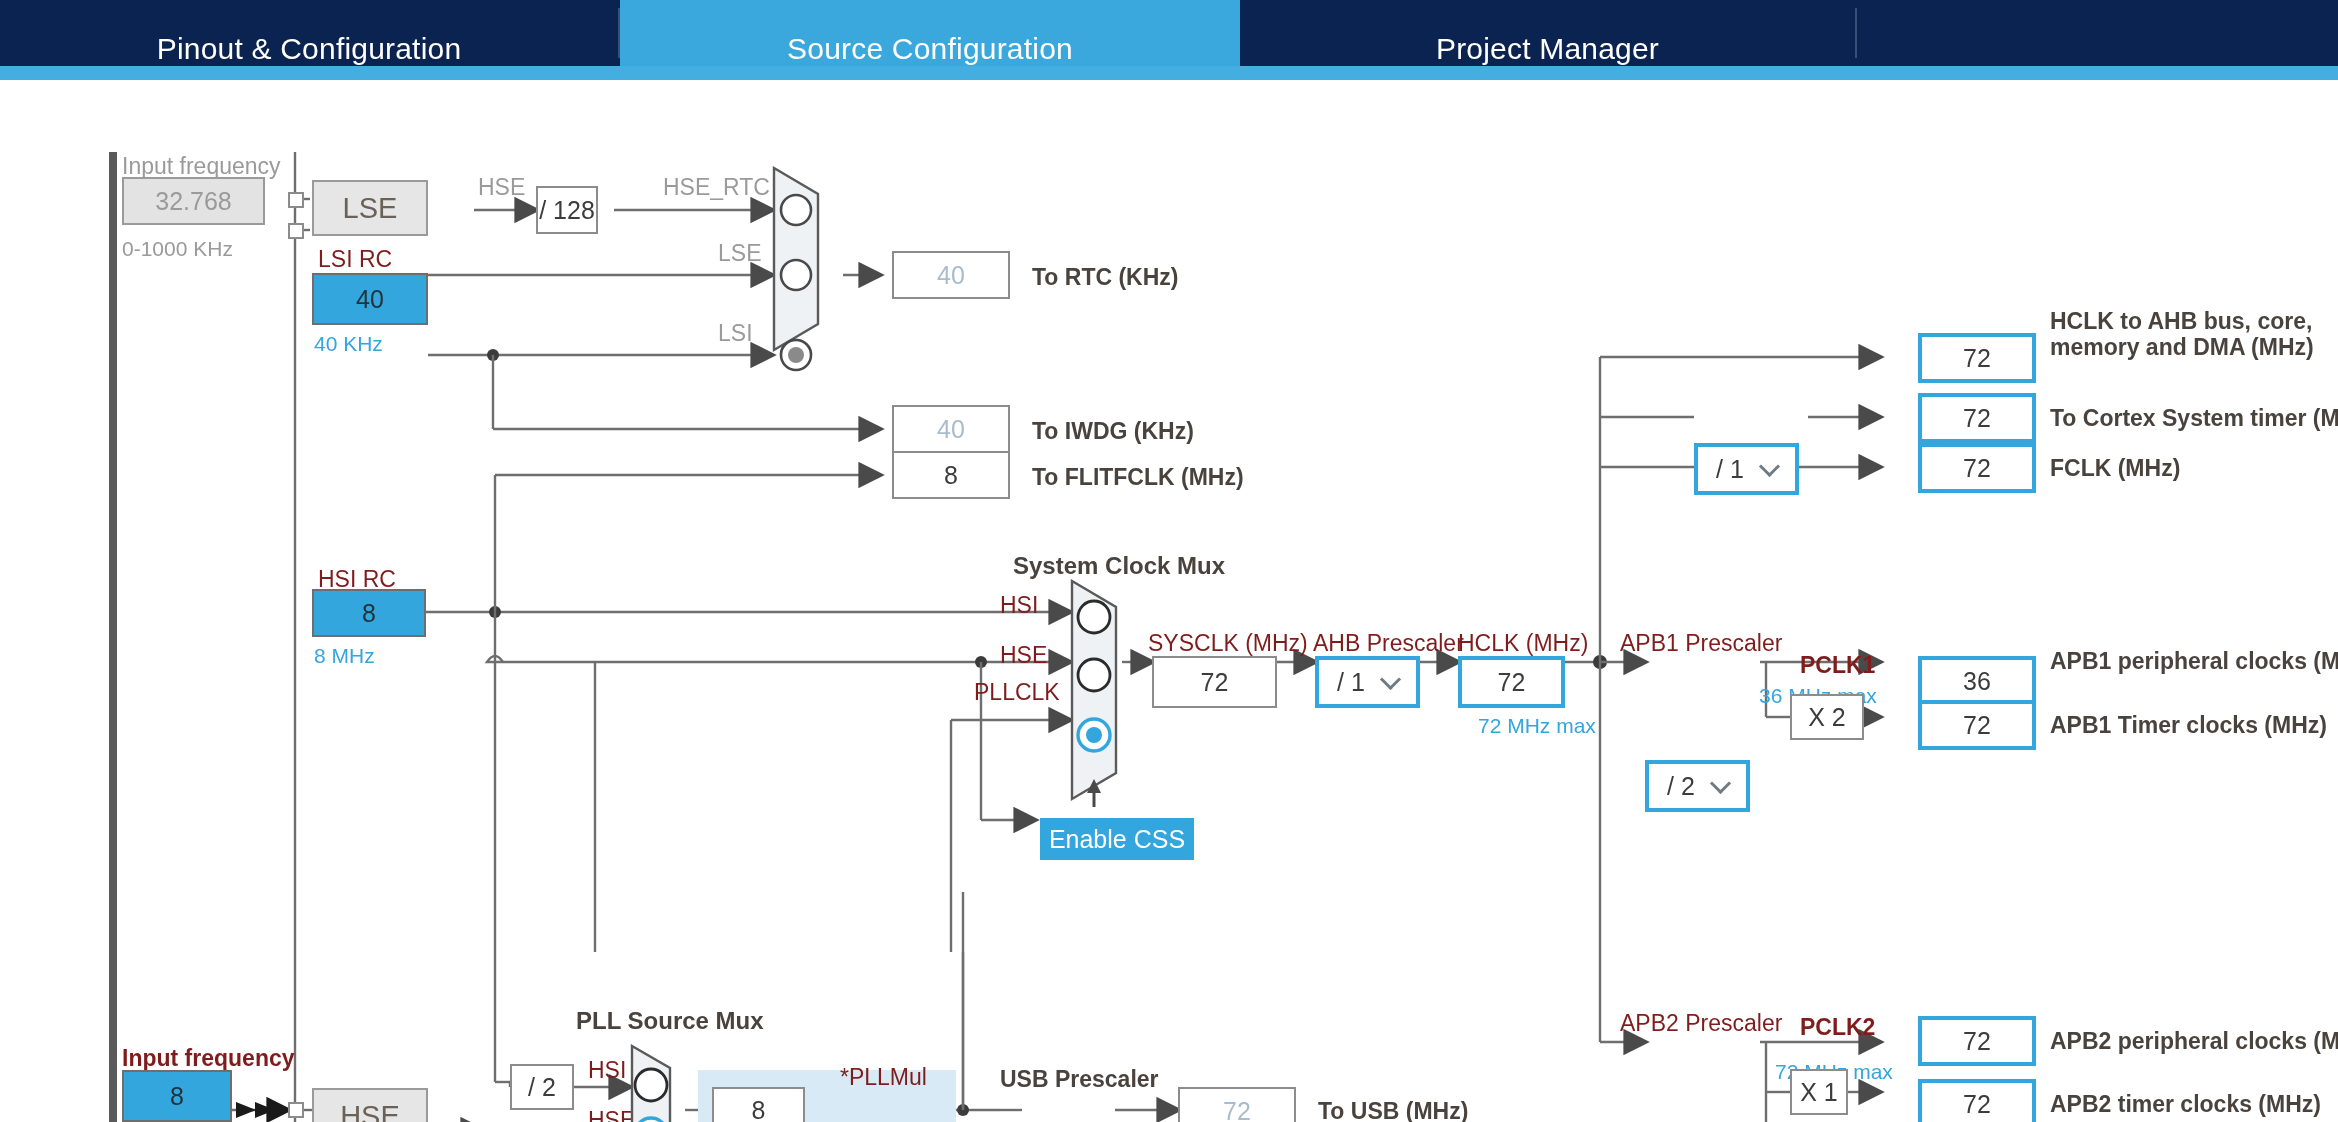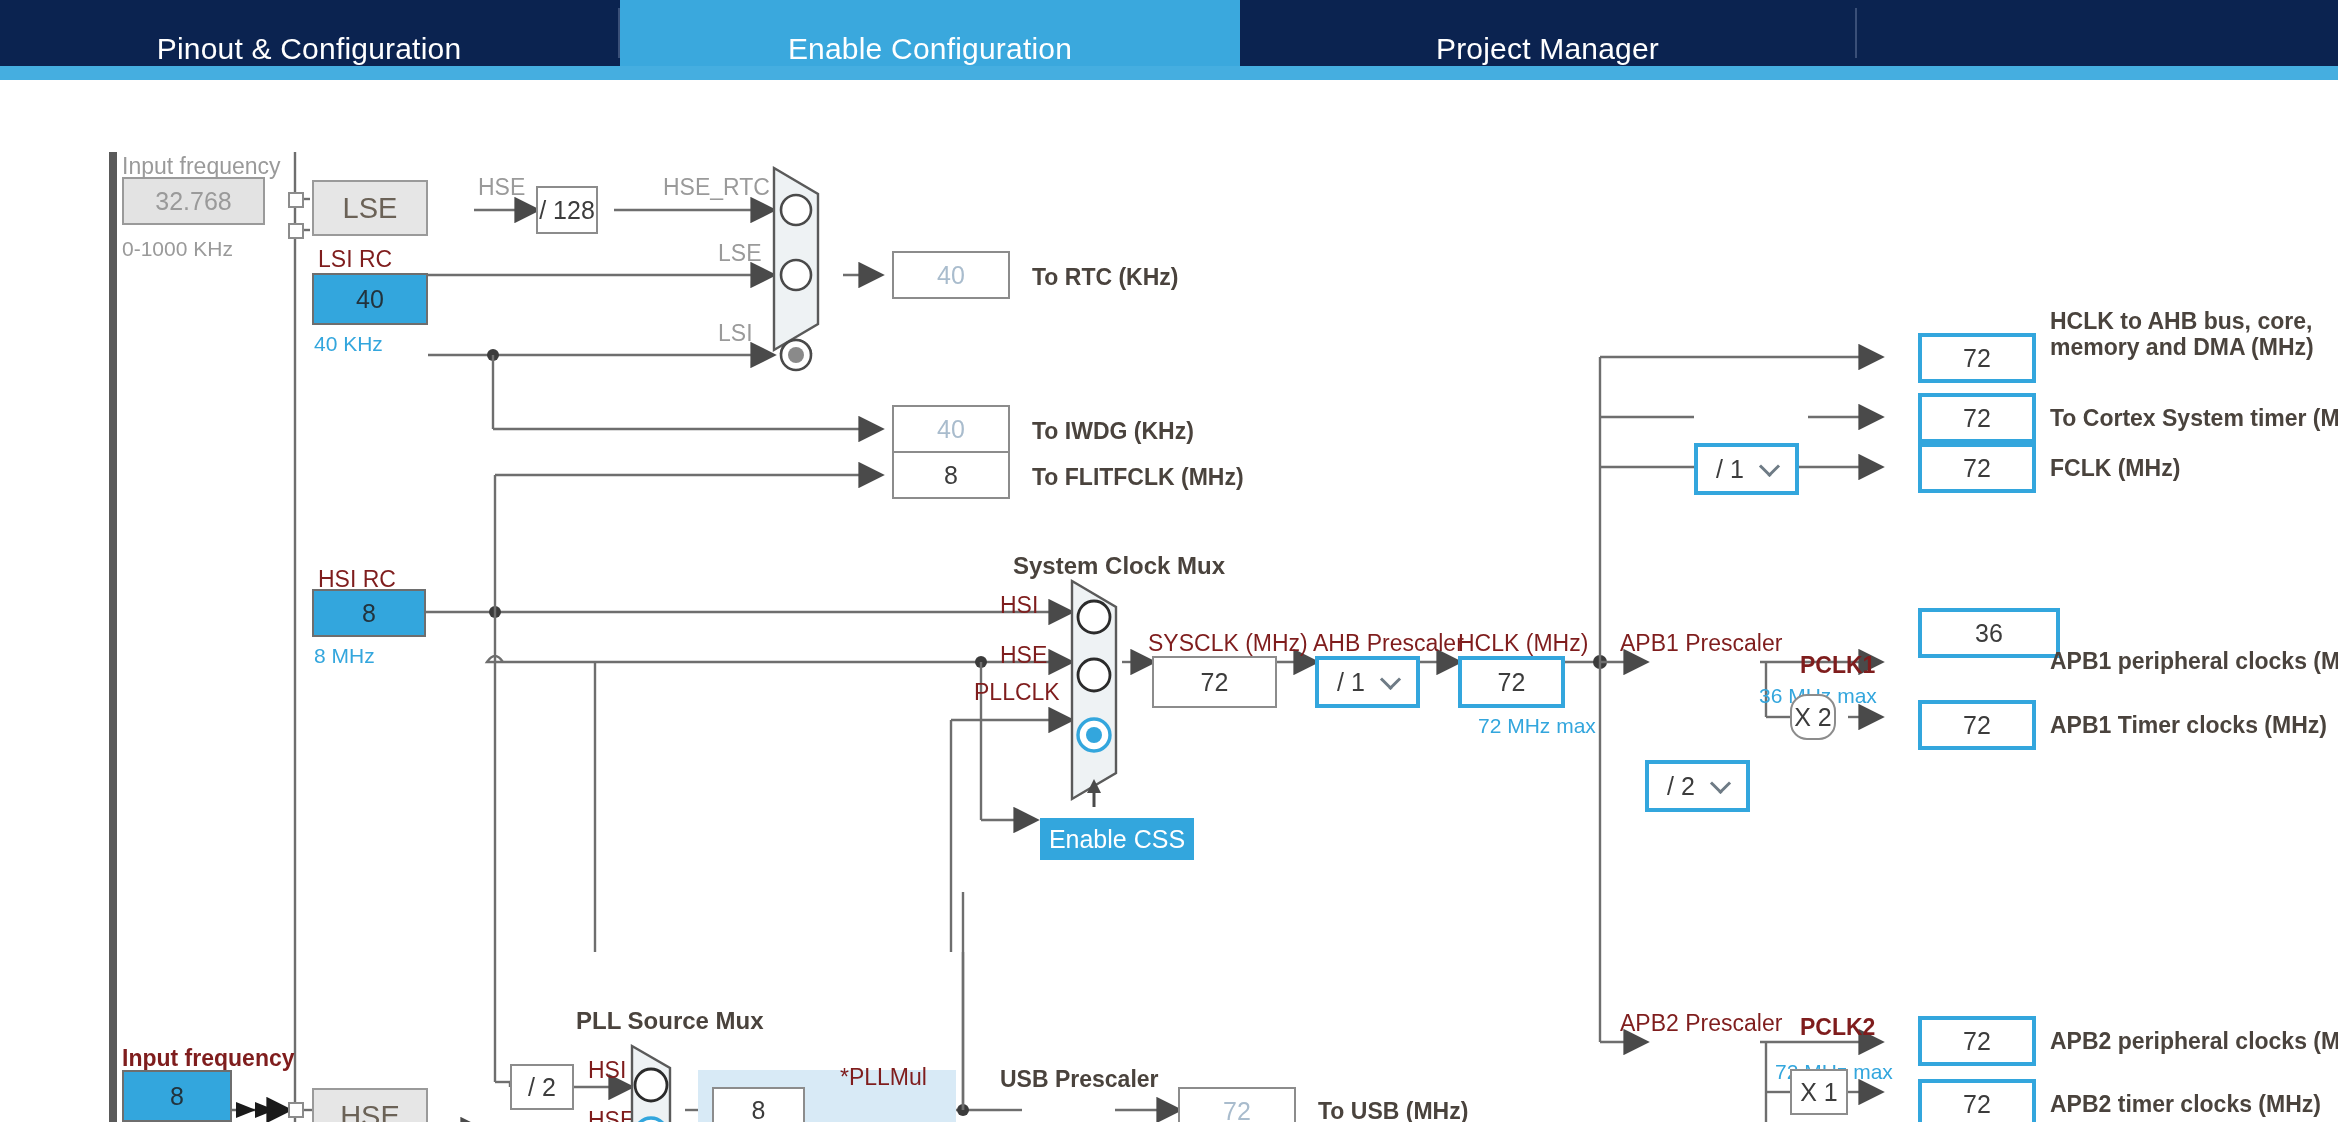--- a/index.html
+++ b/index.html
@@ -67,21 +67,21 @@
 </style>
 </head>
 <body>
 
 <div id="tabbar">
   <div class="tab" id="tab0" style="left:0;width:618px;">
     <span>Pinout &amp; Configuration</span>
   </div>
   <div class="tabsep" style="left:618px;"></div>
   <div class="tab sel" id="tab1" style="left:620px;width:620px;">
-    <span>Enable Configuration</span>
+    <span>Source Configuration</span>
   </div>
   <div class="tab" id="tab2" style="left:1240px;width:615px;">
     <span>Project Manager</span>
   </div>
   <div class="tabsep" style="left:1855px;"></div>
 </div>
 <div id="tabunder"></div>
 
 <div id="toolbar">
   <div class="tbtn" style="left:636px;width:56px;">
@@ -364,21 +364,21 @@
     <span class="chev"></span>
   </div>
 
   <div class="lbl dark" style="left:1620px;top:478px;">APB1 Prescaler</div>
   <div class="w dd" style="left:1645px;top:504px;width:105px;height:52px;">
     <span>/ 2</span>
     <span class="chev"></span>
   </div>
   <div class="lbl dark" style="left:1800px;top:500px;font-weight:bold;">PCLK1</div>
   <div class="lbl blue" style="left:1759px;top:532px;font-size:21px;">36 MHz max</div>
-  <div class="w vbox" style="left:1790px;top:542px;width:46px;height:46px;border-radius:17px;">
+  <div class="w vbox" style="left:1790px;top:542px;width:74px;height:46px;">
     <span>X 2</span>
   </div>
 
   <div class="lbl dark" style="left:1620px;top:858px;">APB2 Prescaler</div>
 
   <div class="lbl dark" style="left:1800px;top:862px;font-weight:bold;">PCLK2</div>
   <div class="lbl blue" style="left:1775px;top:908px;font-size:21px;">72 MHz max</div>
   <div class="w vbox" style="left:1790px;top:917px;width:58px;height:46px;">
     <span>X 1</span>
   </div>
@@ -391,21 +391,21 @@
   <div class="w vbox acc" style="left:1918px;top:241px;width:118px;height:50px;">
     <span>72</span>
   </div>
   <div class="lbl bold" style="left:2050px;top:253px;">To Cortex System timer (MHz)</div>
 
   <div class="w vbox acc" style="left:1918px;top:291px;width:118px;height:50px;">
     <span>72</span>
   </div>
   <div class="lbl bold" style="left:2050px;top:303px;">FCLK (MHz)</div>
 
-  <div class="w vbox acc" style="left:1918px;top:456px;width:142px;height:50px;">
+  <div class="w vbox acc" style="left:1918px;top:504px;width:118px;height:50px;">
     <span>36</span>
   </div>
   <div class="lbl bold" style="left:2050px;top:496px;">APB1 peripheral clocks (MHz)</div>
 
   <div class="w vbox acc" style="left:1918px;top:548px;width:118px;height:50px;">
     <span>72</span>
   </div>
   <div class="lbl bold" style="left:2050px;top:560px;">APB1 Timer clocks (MHz)</div>
 
   <div class="w vbox acc" style="left:1918px;top:864px;width:118px;height:50px;">

